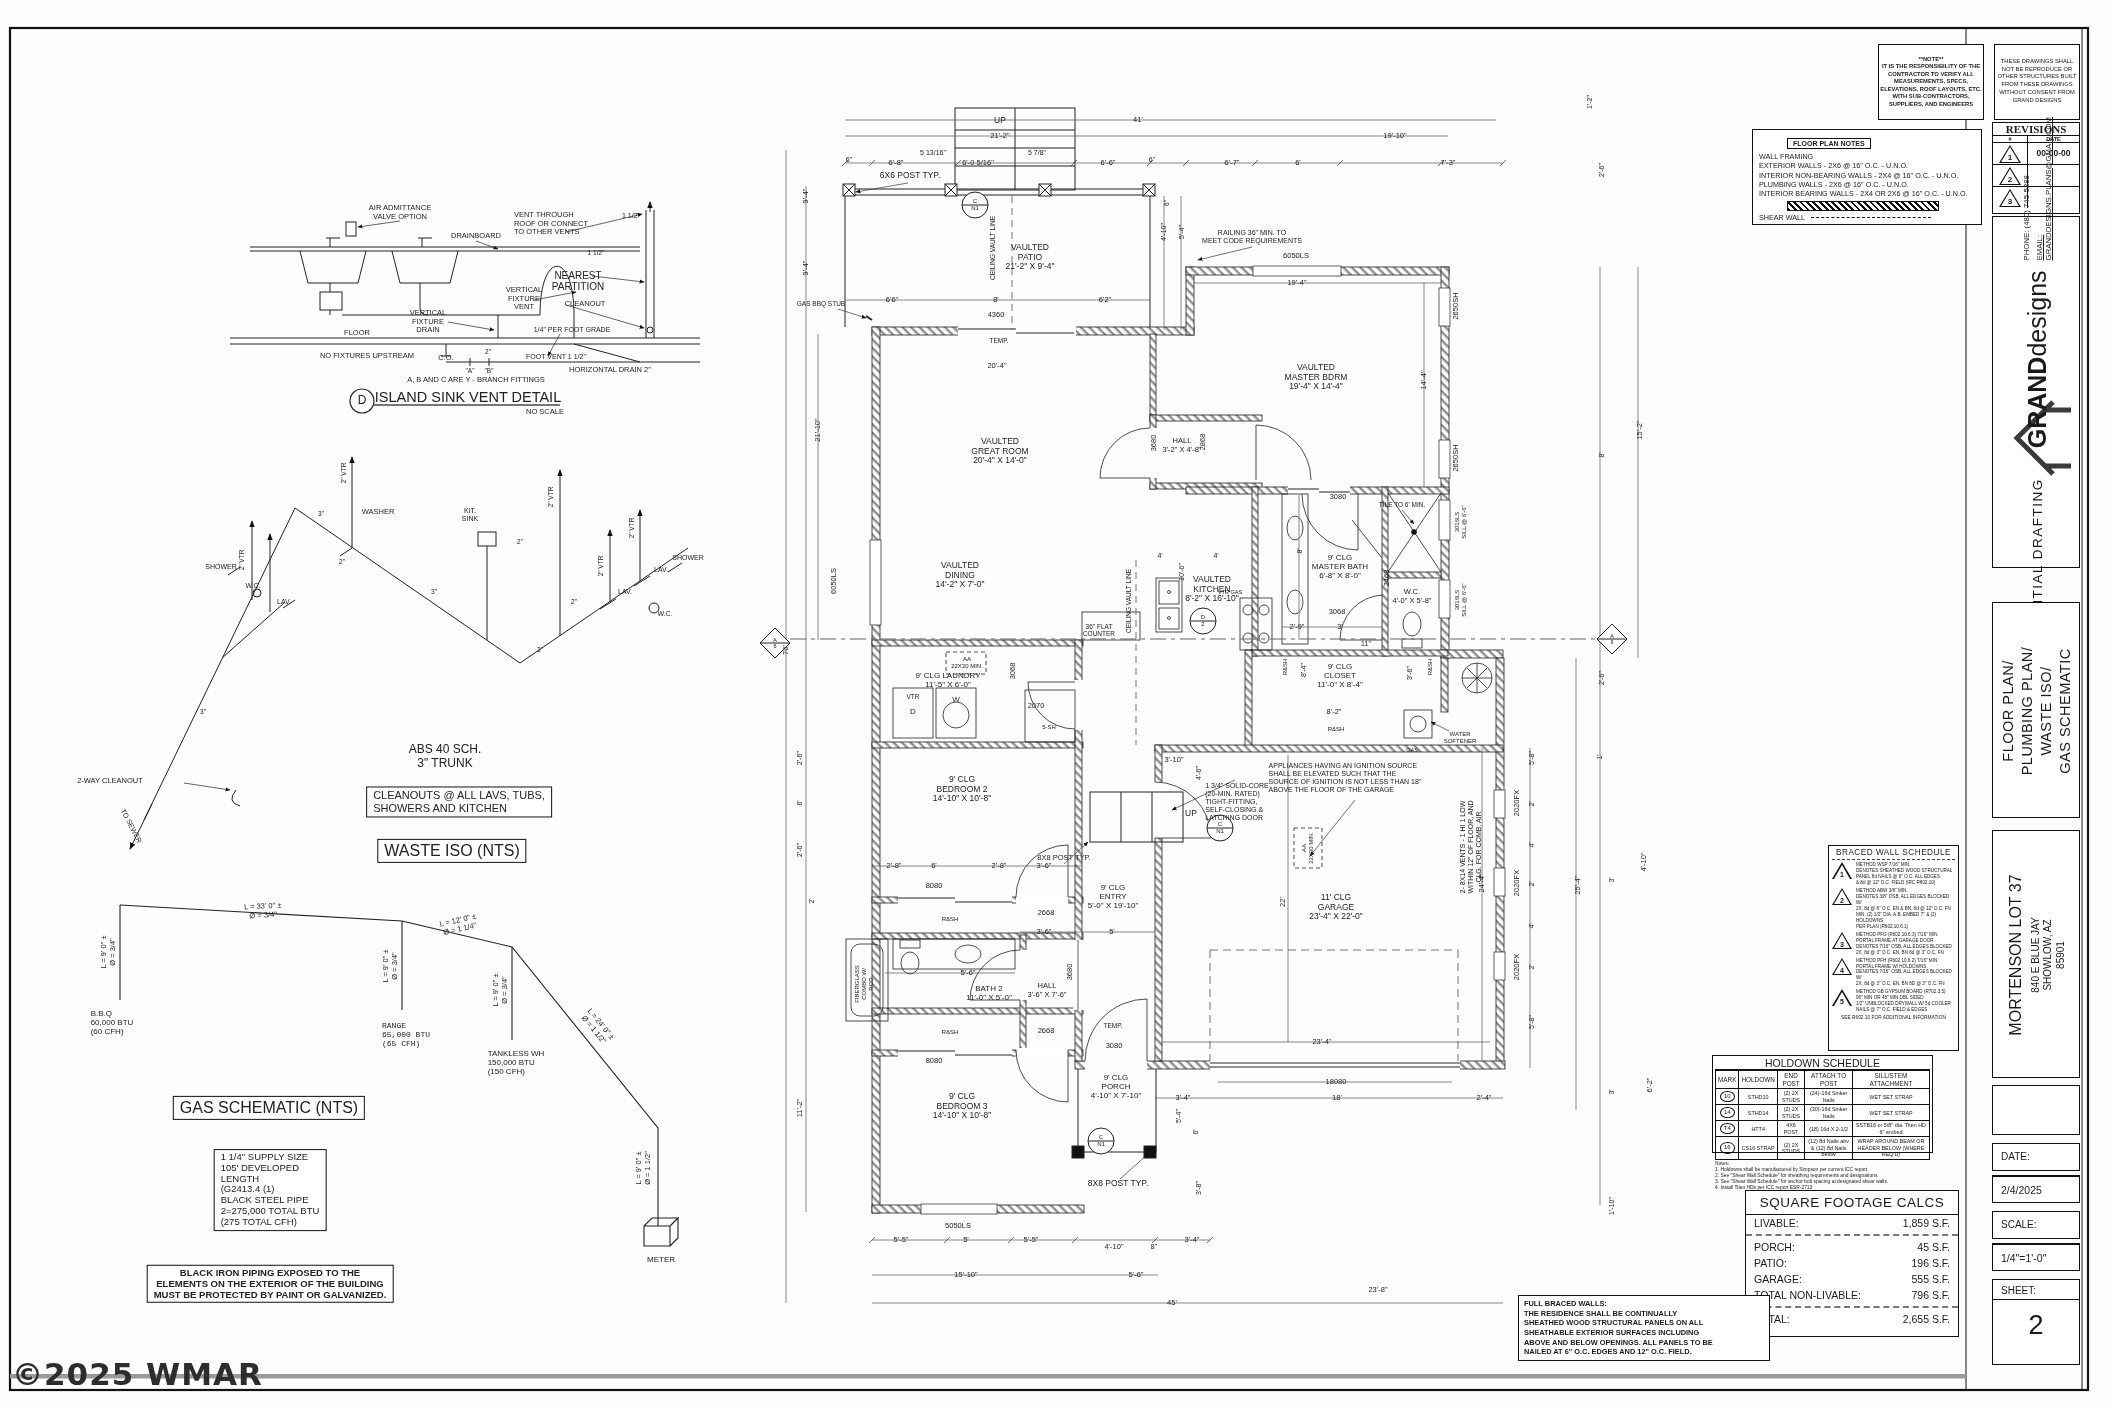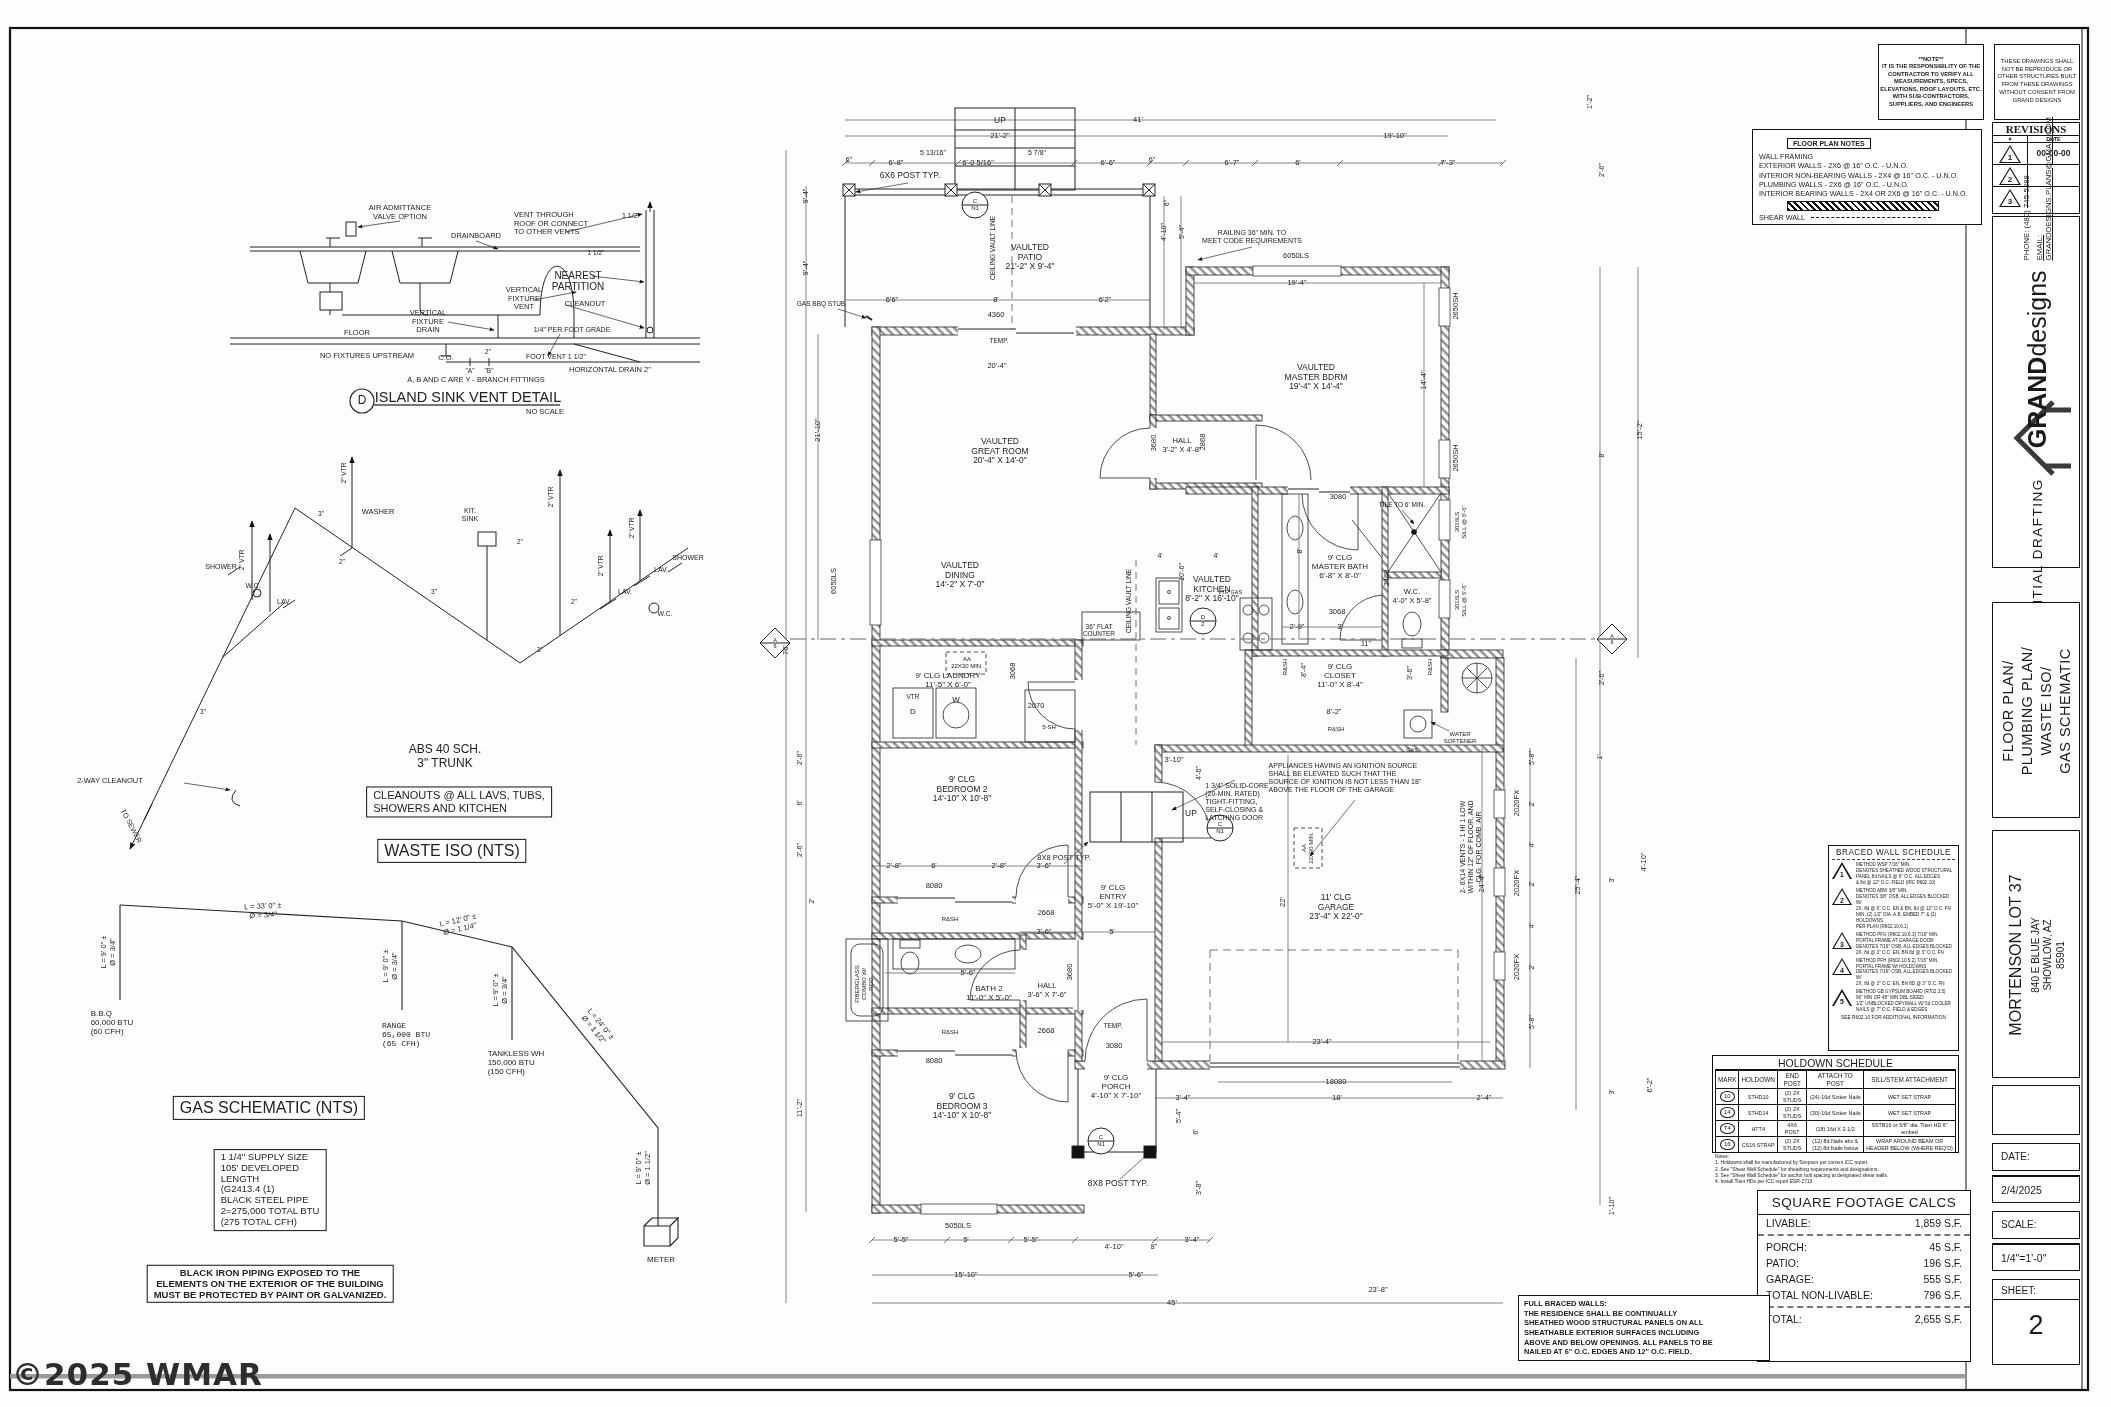--- a/index.html
+++ b/index.html
@@ -806,21 +806,21 @@
           <b>5</b>
         </div>
         <div style="font-size:4.6px;line-height:1.3;white-space:pre-line;text-align:left;">METHOD GB GYPSUM BOARD (R702.3.5)
 96" MIN OR 48" MIN DBL SIDED
 1/2" UNBLOCKED DRYWALL W/ 5d COOLER
 NAILS @ 7" O.C. FIELD &amp; EDGES</div>
       </div>
     <div style="font-size:4.8px;text-align:center;margin-top:1px;">SEE R602.10 FOR ADDITIONAL INFORMATION</div>
   </div>
 
-  <div class="abs bx" style="left:1712px;top:1055px;width:247px;height:98px;padding:1px 2px;">
+  <div class="abs bx" style="left:1712px;top:1055px;width:221px;height:98px;padding:1px 2px;">
     <div style="font-size:10.5px;text-align:center;border-bottom:1px solid #111;">HOLDOWN SCHEDULE</div>
     <table class="hd">
       <tbody>
           <tr>
         <th>MARK</th>
             <th>HOLDOWN</th>
             <th>END POST</th>
             <th>ATTACH TO POST</th>
             <th>SILL/STEM ATTACHMENT</th>
       </tr>
@@ -854,21 +854,21 @@
           </tr>
     </tbody>
       </table>
     <div style="font-size:4.9px;line-height:1.25;white-space:pre-line;text-align:left;margin-top:1px;">Notes:
 1. Holdowns shall be manufactured by Simpson per current ICC report.
 2. See "Shear Wall Schedule" for sheathing requirements and designations.
 3. See "Shear Wall Schedule" for anchor bolt spacing at designated shear walls.
 4. Install Titen HDs per ICC report ESR-2713</div>
   </div>
 
-  <div class="abs bx" style="left:1745px;top:1190px;width:214px;height:172px;margin-left:12px;">
+  <div class="abs bx" style="left:1745px;top:1190px;width:214px;height:147px;">
     <div style="font-size:13.5px;text-align:center;padding:4px 0;border-bottom:1.5px solid #111;letter-spacing:0.5px;">SQUARE FOOTAGE CALCS</div>
     <div class="sqrow">
         <span>LIVABLE:</span>
         <span>1,859 S.F.</span>
       </div>
     <div class="dashsep"></div>
     <div class="sqrow">
         <span>PORCH:</span>
         <span>45 S.F.</span>
       </div>

